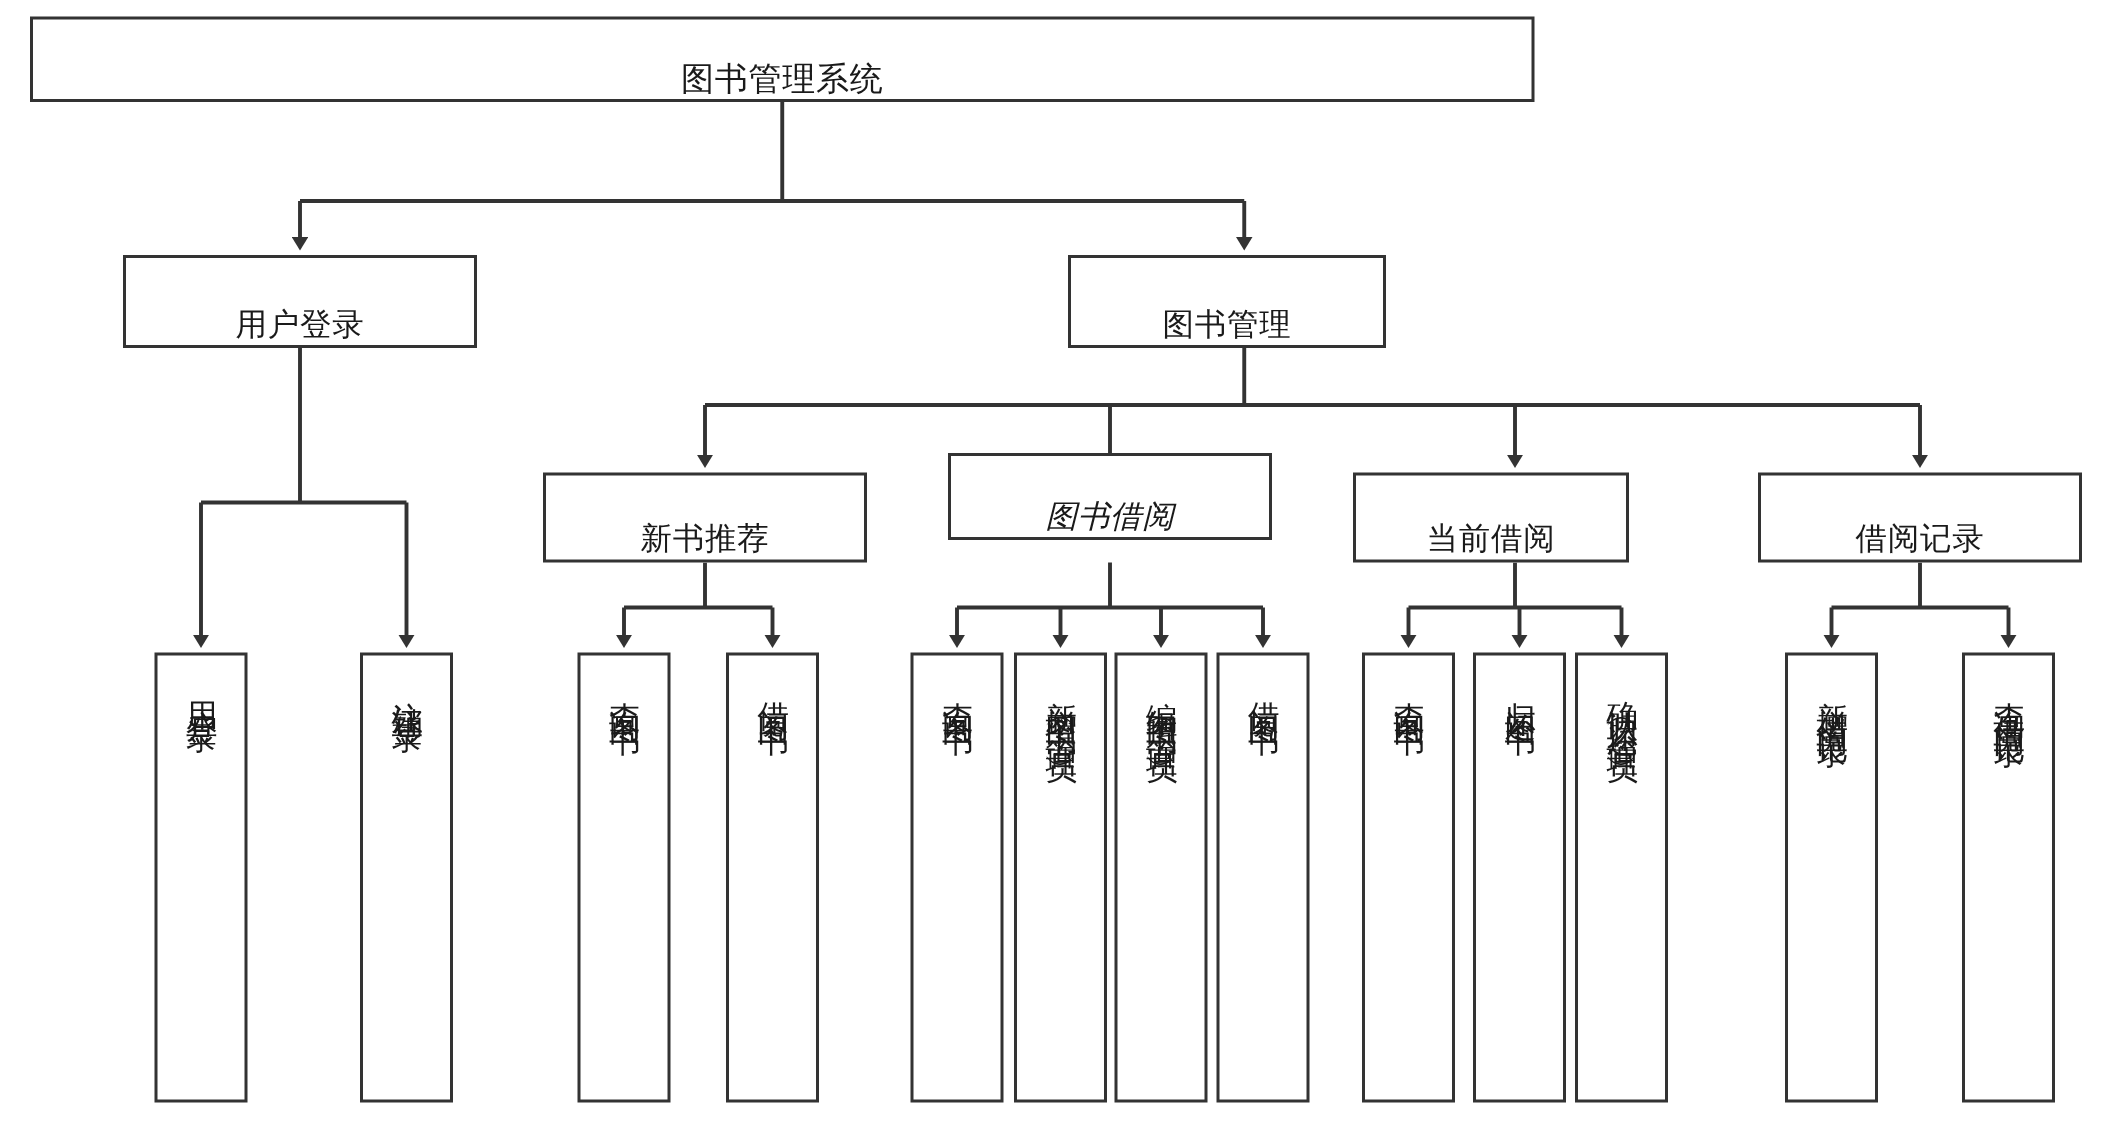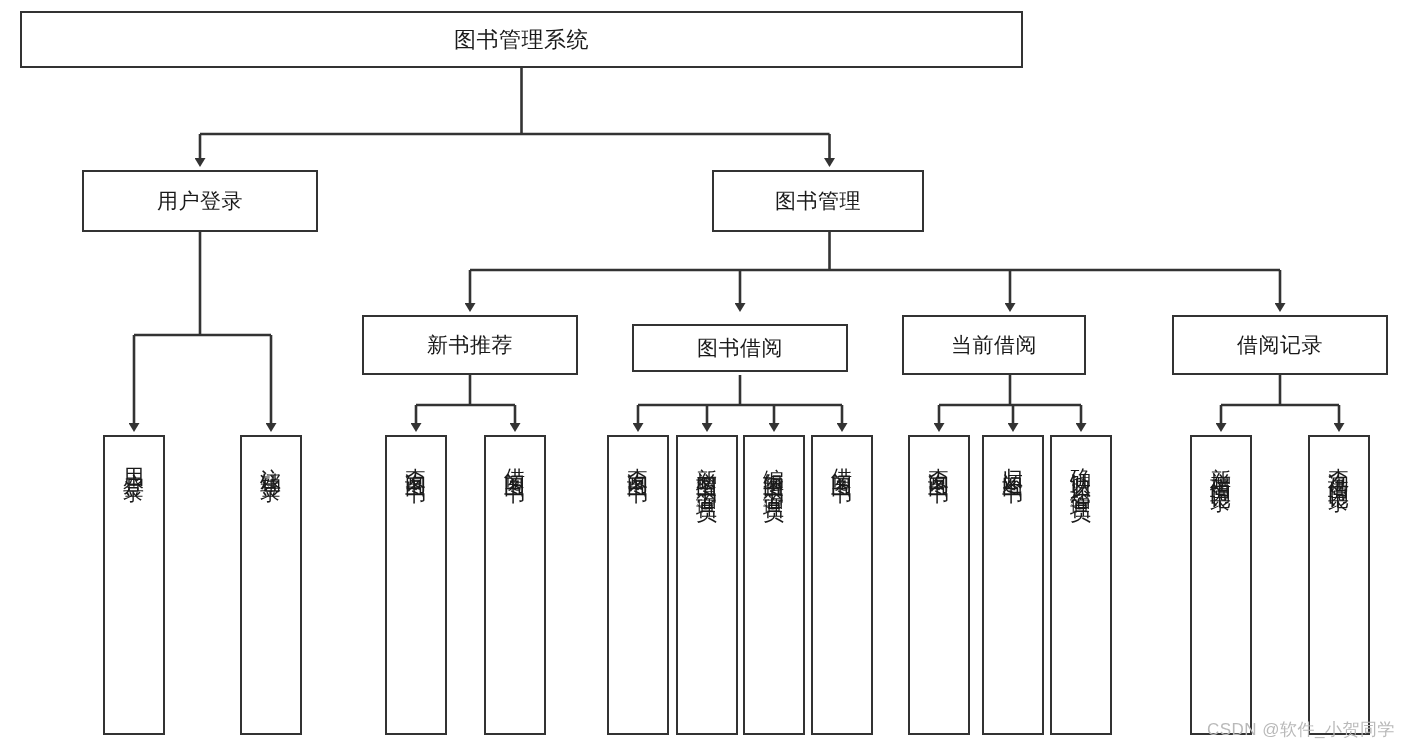--- a/index.html
+++ b/index.html
@@ -25,21 +25,21 @@
     width: 1405px;
     height: 747px;
     pointer-events: none;
   }
   .node {
     position: absolute;
     box-sizing: border-box;
     background: #ffffff;
     border: 2px solid #333333;
     display: flex;
-    align-items: center;
+    align-items: flex-end;
     justify-content: center;
     color: #1a1a1a;
     z-index: 2;
   }
   .node .label {
     display: block;
     text-align: center;
     line-height: 1.18;
     white-space: nowrap;
   }
@@ -129,21 +129,21 @@
       </div>
       <div class="node h" style="left: 82px; top: 170px; width: 236px; height: 62px;">
         <span class="label">用户登录</span>
       </div>
       <div class="node h" style="left: 712px; top: 170px; width: 212px; height: 62px;">
         <span class="label">图书管理</span>
       </div>
       <div class="node h" style="left: 362px; top: 315px; width: 216px; height: 60px;">
         <span class="label">新书推荐</span>
       </div>
-      <div class="node h" style="left: 632px; top: 324px; width: 216px; height: 48px;">
+      <div class="node h" style="left: 632px; top: 302px; width: 216px; height: 58px; font-style: italic;">
         <span class="label">图书借阅</span>
       </div>
       <div class="node h" style="left: 902px; top: 315px; width: 184px; height: 60px;">
         <span class="label">当前借阅</span>
       </div>
       <div class="node h" style="left: 1172px; top: 315px; width: 216px; height: 60px;">
         <span class="label">借阅记录</span>
       </div>
       <div class="node v" style="left: 103px; top: 435px; width: 62px; height: 300px;">
         <span class="label">用户登录</span>
@@ -179,14 +179,13 @@
         <span class="label">确认归还（管理员）</span>
       </div>
       <div class="node v" style="left: 1190px; top: 435px; width: 62px; height: 300px;">
         <span class="label">新增借阅记录</span>
       </div>
       <div class="node v" style="left: 1308px; top: 435px; width: 62px; height: 300px;">
         <span class="label">查询借阅记录</span>
       </div>
     </div>
 
-  <div id="watermark">CSDN @软件_小贺同学</div>
 </div>
 
 </body></html>

